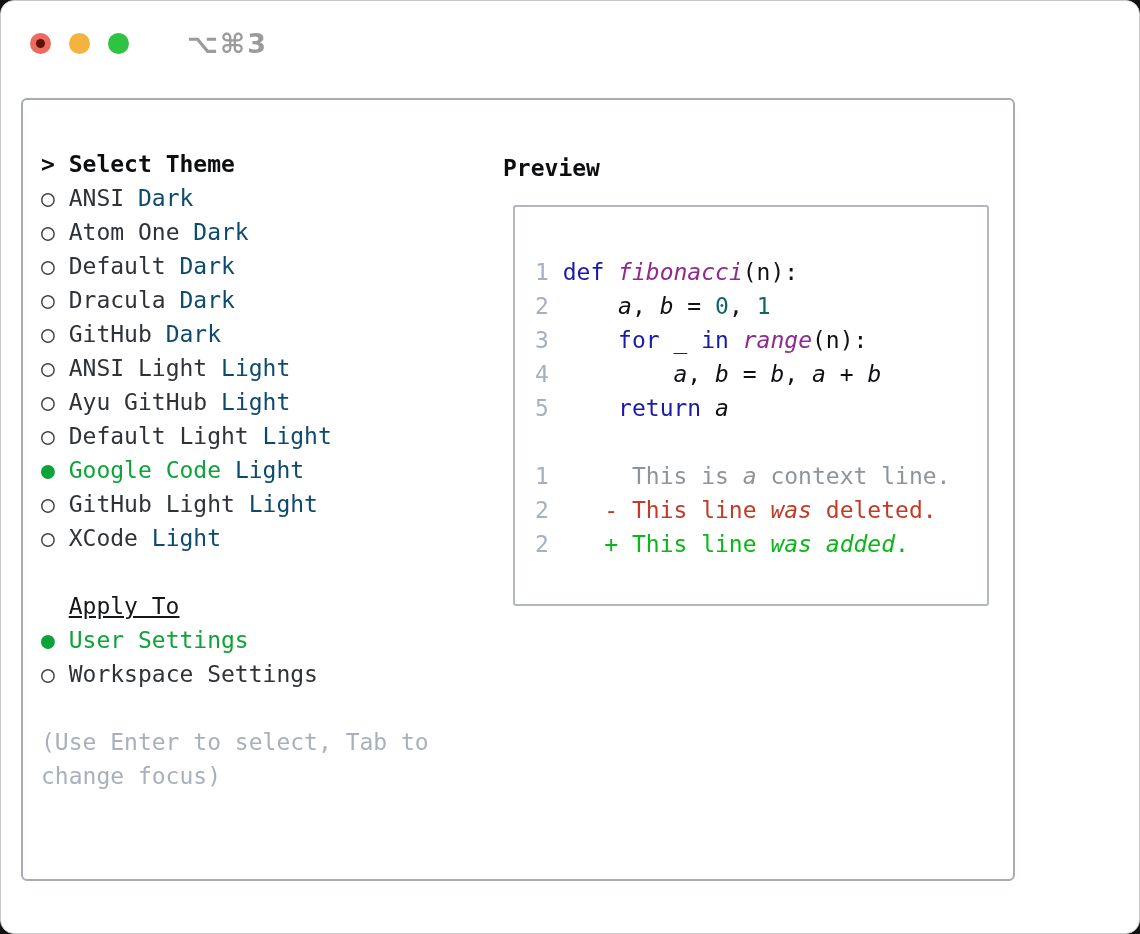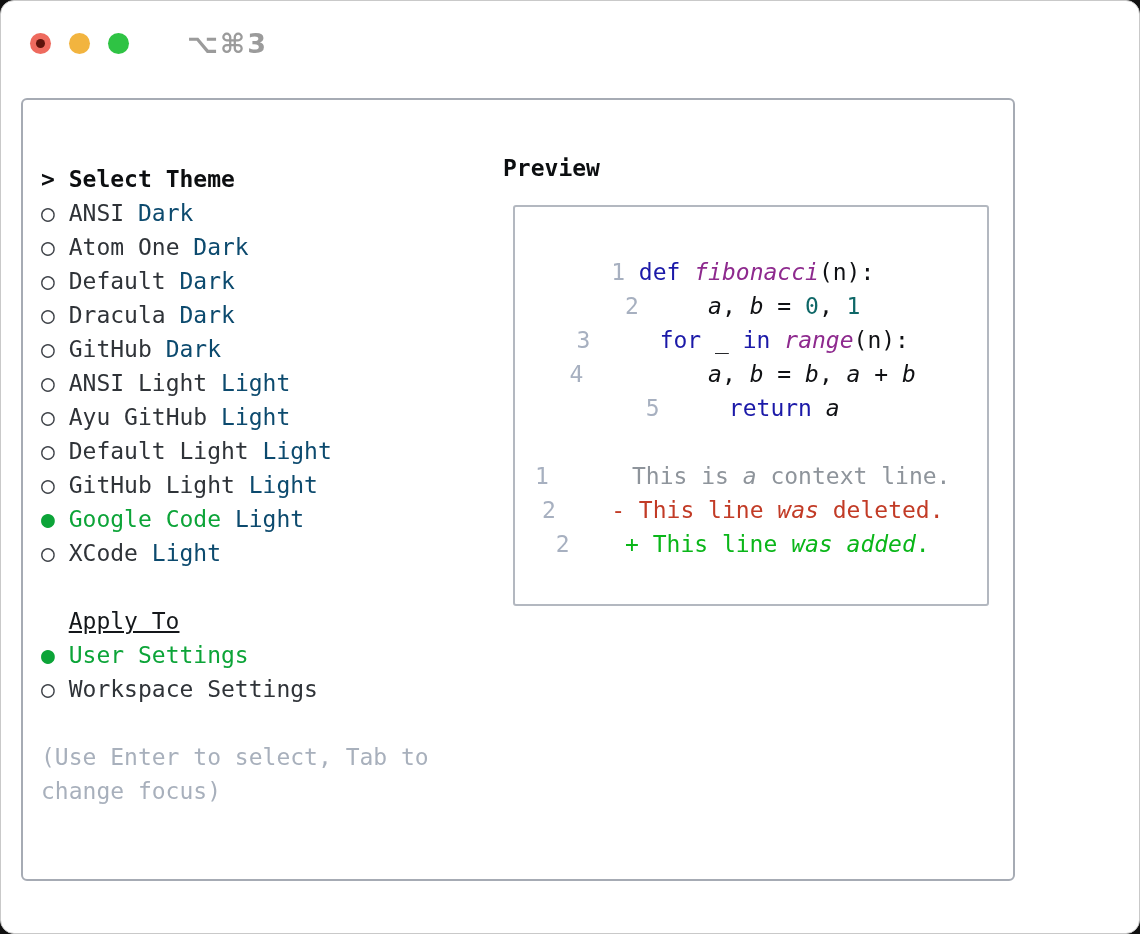--- a/index.html
+++ b/index.html
@@ -20,41 +20,41 @@
   .light.yellow { background:#f2b43f; }
   .light.green  { background:#2fc344; }
   .light .dot   { width:9px; height:9px; border-radius:50%; background:#5d130b; }
   .win-title { margin-left:40px; font-family:"DejaVu Sans", sans-serif;
                font-weight:bold; font-size:27px; color:#9b9b9b; letter-spacing:2px; }
 
   
   .panel { position:absolute; left:20px; top:97px; width:994px; height:783px;
            border:2px solid #a6abb4; border-radius:6px; background:#fff; }
 
-  .left-col { position:absolute; left:18px; top:62px; font-size:23px; line-height:34px;
+  .left-col { position:absolute; left:18px; top:47px; font-size:23px; line-height:34px;
               color:#2f3338; }
   .row { white-space:pre; height:34px; }
   .row.blank { height:34px; }
   .list-header { font-weight:bold; color:#0c0e10; }
   .prompt { font-weight:bold; color:#0c0e10; }
   .radio { color:#43474d; }
   .radio.on { color:#0ca438; }
   .tlabel { color:#2f3338; }
   .row.selected .tlabel { color:#0ca438; }
   .variant { color:#0c4a6e; }
   .apply-header { color:#14171a; padding-left:2ch;text-decoration:underline; }
   .help { color:#a8b0bc; width:435px; white-space:normal; line-height:34px; }
 
   
   .preview-title { position:absolute; left:480px; top:51px; font-size:23px; line-height:34px;
                    font-weight:bold; color:#0c0e10; }
   .preview-box { position:absolute; left:490px; top:105px; width:476px; height:401px;
                  border:2px solid #b3b8c0; border-radius:3px; background:#fff; }
   .code { position:absolute; left:20px; top:48px; font-size:23px; line-height:34px;
-          color:#101114;text-align:center; }
+          color:#101114; }
   .code-line { white-space:pre; height:34px; }
   .seg.ln  { color:#a7b0c0; }
   .seg.kw  { color:#1b19a8; }
   .seg.fn  { color:#8e2a8e; font-style:italic; }
   .seg.nu  { color:#0e6767; }
   .seg.it  { font-style:italic; }
   .seg.ctx { color:#8e949b; }
   .seg.del { color:#c23b26; }
   .seg.add { color:#0ab619; }
   .seg.it2 { font-style:italic; }
@@ -80,22 +80,22 @@
 
       <div>
           <div class="row"><span class="radio">○ </span><span class="tlabel">ANSI</span><span class="variant"> Dark</span></div>
           <div class="row"><span class="radio">○ </span><span class="tlabel">Atom One</span><span class="variant"> Dark</span></div>
           <div class="row"><span class="radio">○ </span><span class="tlabel">Default</span><span class="variant"> Dark</span></div>
           <div class="row"><span class="radio">○ </span><span class="tlabel">Dracula</span><span class="variant"> Dark</span></div>
           <div class="row"><span class="radio">○ </span><span class="tlabel">GitHub</span><span class="variant"> Dark</span></div>
           <div class="row"><span class="radio">○ </span><span class="tlabel">ANSI Light</span><span class="variant"> Light</span></div>
           <div class="row"><span class="radio">○ </span><span class="tlabel">Ayu GitHub</span><span class="variant"> Light</span></div>
           <div class="row"><span class="radio">○ </span><span class="tlabel">Default Light</span><span class="variant"> Light</span></div>
+          <div class="row selected"><span class="radio on">● </span><span class="tlabel">Google Code</span><span class="variant"> Light</span></div>
           <div class="row"><span class="radio">○ </span><span class="tlabel">GitHub Light</span><span class="variant"> Light</span></div>
-          <div class="row selected"><span class="radio on">● </span><span class="tlabel">Google Code</span><span class="variant"> Light</span></div>
           <div class="row"><span class="radio">○ </span><span class="tlabel">XCode</span><span class="variant"> Light</span></div>
         </div>
 
       <div class="row blank"></div>
       <div class="row apply-header">Apply To</div>
 
       <div>
           <div class="row selected"><span class="radio on">● </span><span class="tlabel">User Settings</span></div>
           <div class="row"><span class="radio">○ </span><span class="tlabel">Workspace Settings</span></div>
         </div>

